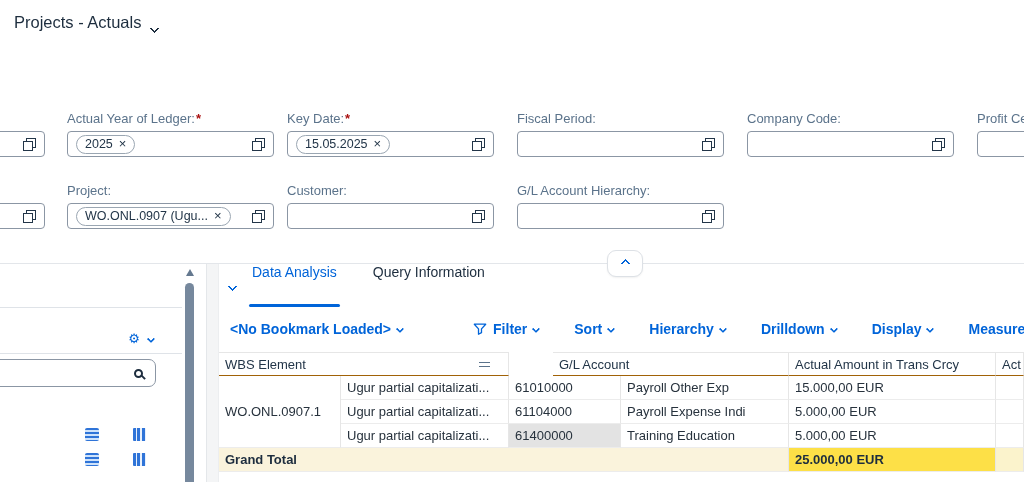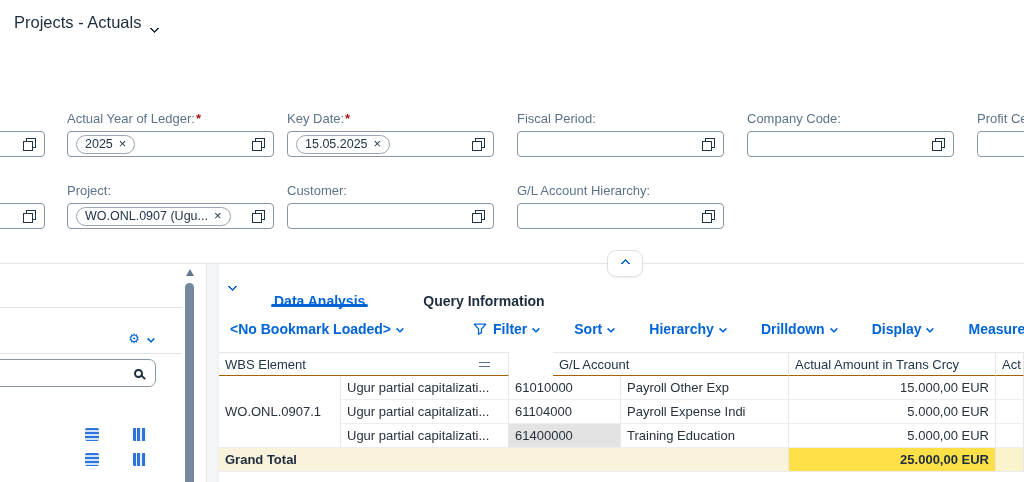--- a/index.html
+++ b/index.html
@@ -62,22 +62,22 @@
   .scroll-arrow { width:0; height:0; border-left:4.5px solid transparent; border-right:4.5px solid transparent;
                   border-bottom:7px solid #64788f; margin:5px auto 0; cursor:pointer; }
   .scroll-thumb { position:absolute; top:19px; bottom:0; left:0; width:9px; background:#76889d;
                   border-radius:5px 5px 0 0; cursor:grab; }
 
   
   .main-panel { position:absolute; top:264px; left:218px; right:0; bottom:0; background:#fff;
                 border-left:1px solid #eceef0; overflow:hidden; }
   .tabbar { display:flex; align-items:center; height:45px; padding-left:10px; gap:36px; }
   .panel-chev { color:#0064d9; margin-right:-20px; cursor:pointer; display:flex; align-items:center; }
-  .tab { position:relative; height:45px; display:flex; align-items:flex-end;
-         font-size:14px; font-weight:bold; color:#1d2d3e; cursor:pointer; white-space:nowrap;margin-left:22px; }
+  .tab { position:relative; height:45px; display:flex; align-items:flex-start;
+         font-size:14px; font-weight:normal; color:#1d2d3e; cursor:pointer; white-space:nowrap; }
   .tab.active { color:#0064d9; }
   .tab.active::after { content:""; position:absolute; left:-3px; right:-3px; bottom:2px; height:3px;
                        background:#0064d9; border-radius:2px; }
 
   .toolbar { display:flex; align-items:center; height:39px; padding-left:11px; gap:35px;
              font-size:14px; font-weight:bold; color:#0064d9; white-space:nowrap; }
   .tb-item { display:flex; align-items:center; gap:6px; cursor:pointer; }
   .tb-sep { width:1px; height:22px; background:#d2d7dc; }
   .funnel { flex:none; display:flex; }
 
@@ -86,21 +86,21 @@
           grid-auto-rows:24px; margin-top:4px; font-size:13px; color:#27323d; }
   .cell { display:flex; align-items:center; padding:0 6px; background:#fff;
           border-right:1px solid #e6e6e6; border-bottom:1px solid #ececec;
           white-space:nowrap; overflow:hidden; }
   .th { border-top:1px solid #e6e6e6; border-bottom:1px solid #a16207; color:#223548; }
   .th-wbs { grid-column:1 / span 2; }
   .th-gl { grid-column:3 / span 2;margin-left:44px; }
   .hdr-menu { margin-left:auto; margin-right:12px; display:flex; flex-direction:column; gap:3px; cursor:pointer; }
   .hdr-menu i { display:block; width:11px; border-top:1.5px solid #5b738b; }
   .wbs-key { grid-row:2 / span 3; grid-column:1; }
-  .right { justify-content:flex-end; }
+  .right { justify-content:flex-start; }
   .gray { background:#e3e3e3; }
   .gt-label { grid-column:1 / span 4; background:#faf3dc; font-weight:bold; color:#1d2d3e; }
   .gt-amt { background:#fde047; font-weight:bold; color:#1d2d3e; }
   .gt-rest { background:#fbf3cc; }
 </style>
 </head>
 <body>
 
 <div class="app">
 

